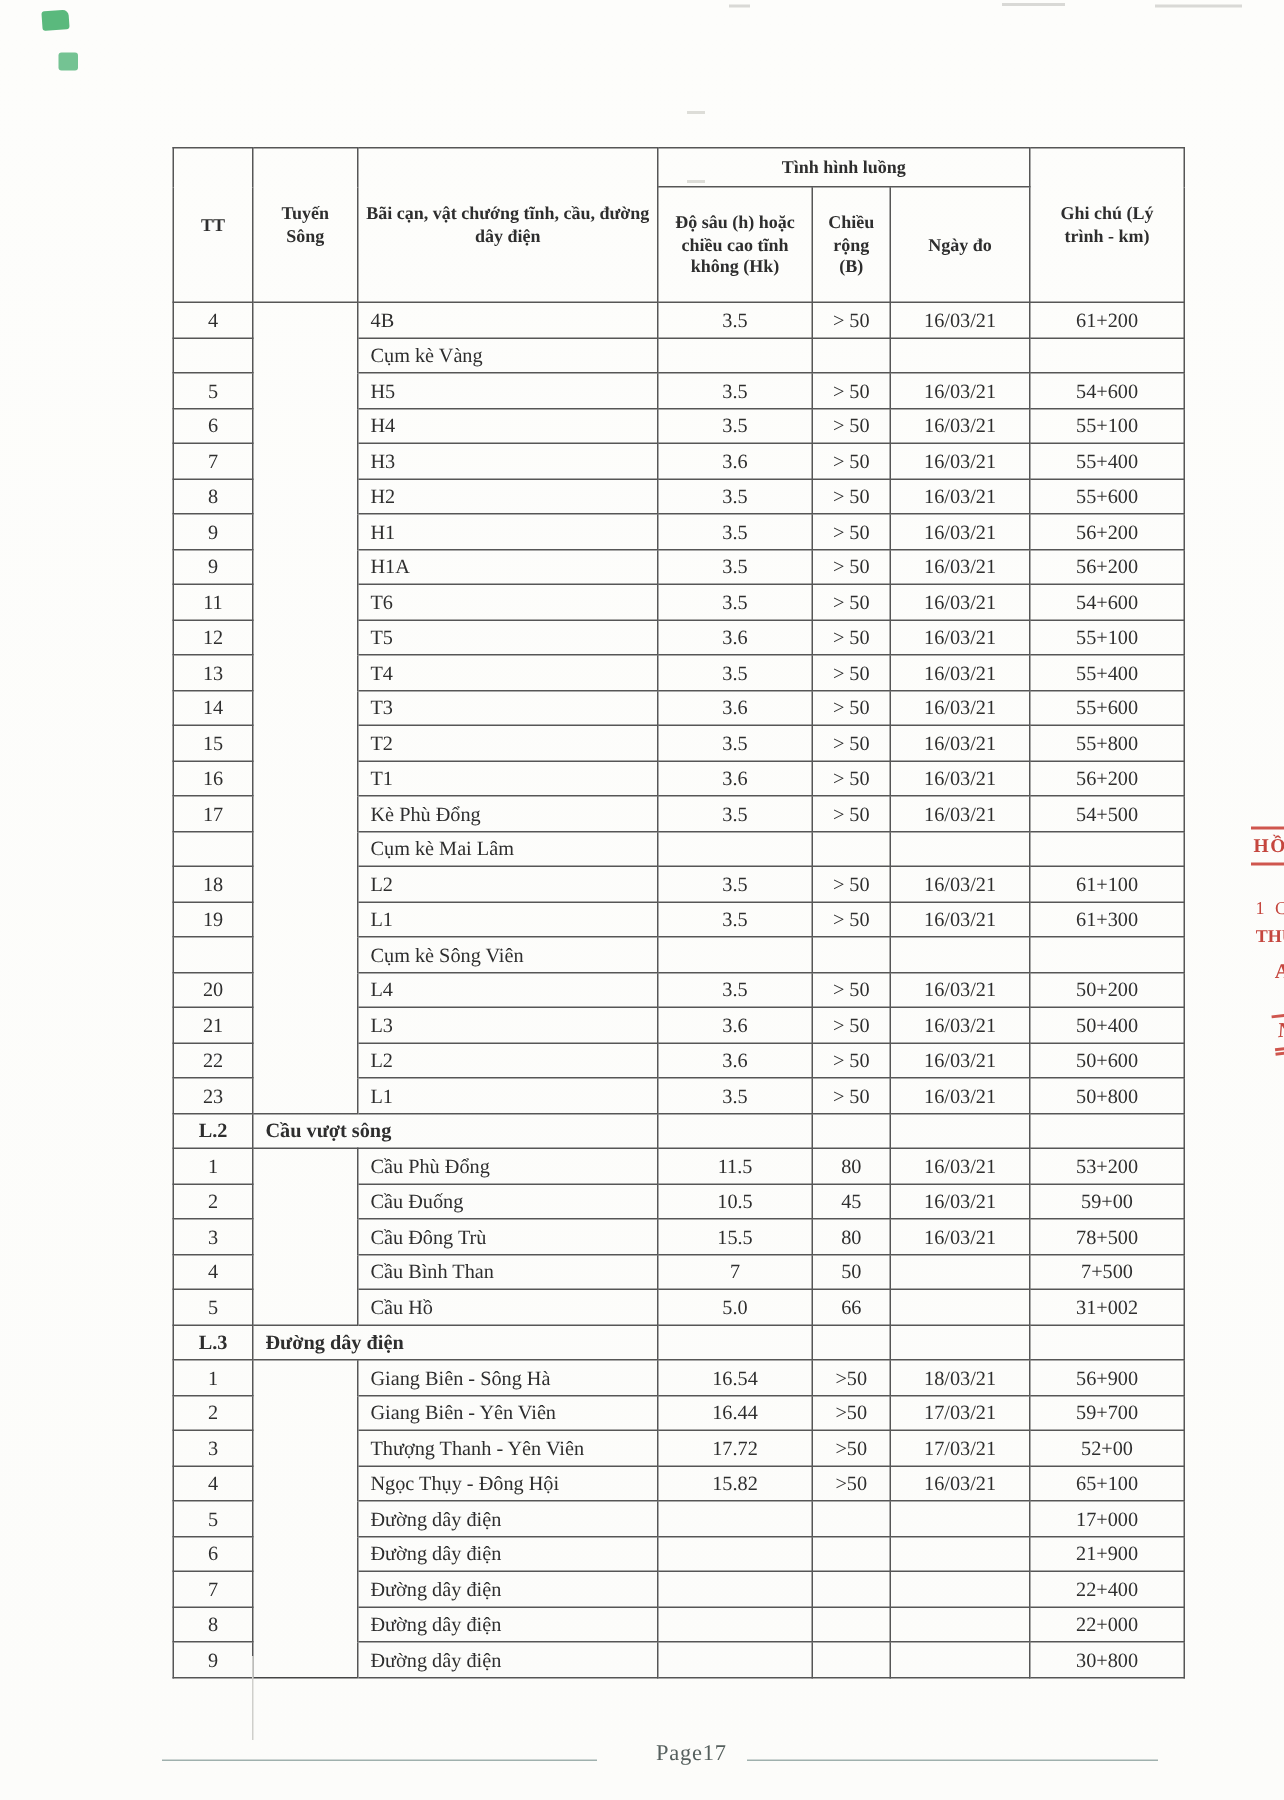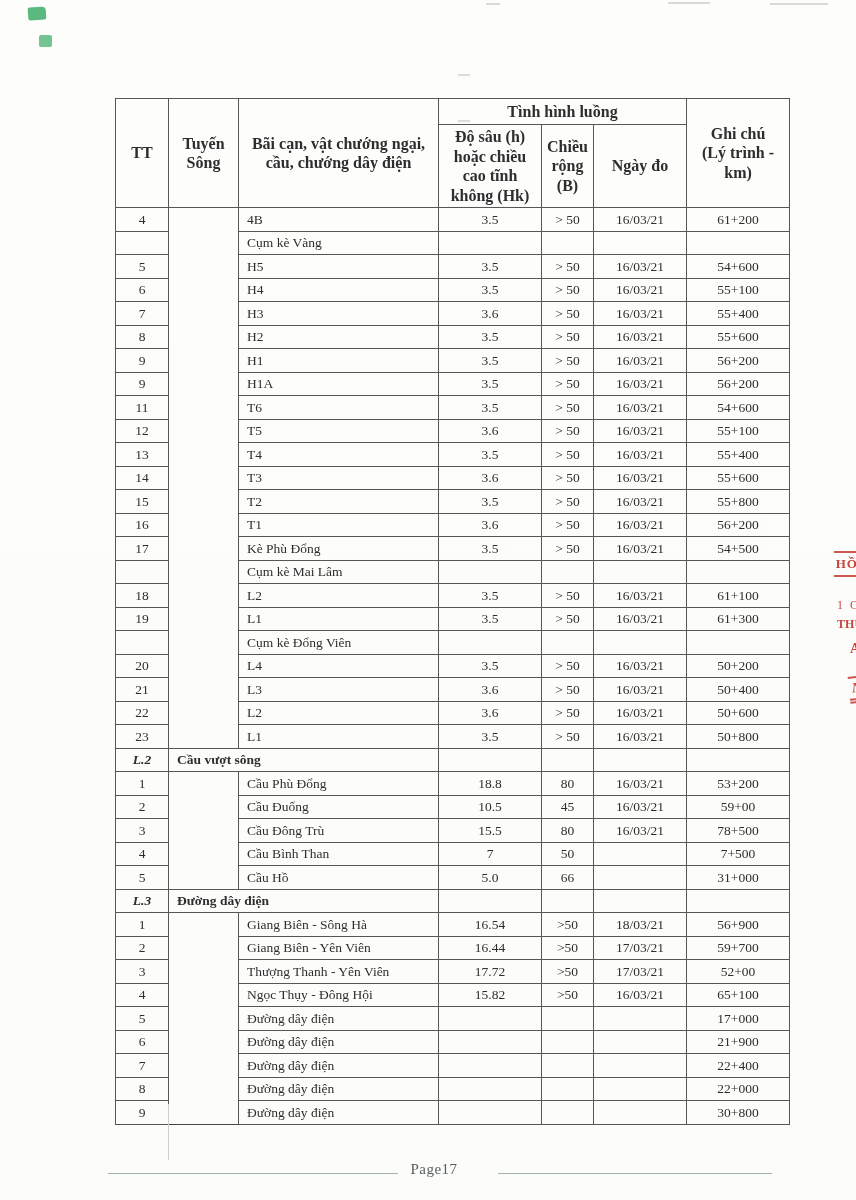--- a/index.html
+++ b/index.html
@@ -19,43 +19,43 @@
   .tail-line { position:absolute; left:168px; top:1104px; width:1px; height:56px; background:#cfcfcb; }
 
   
   table.survey {
     position:absolute; left:115px; top:98px; width:674px;
     border-collapse:collapse; table-layout:fixed;
     border:1.5px solid #454545;
   }
   th, td { border:1px solid #565656; overflow:hidden; }
   th {
-    font-weight:bold; font-size:16px; line-height:1.22;
+    font-weight:bold; font-size:12px; line-height:1.22;
     text-align:center; vertical-align:middle; padding:2px 5px;margin-top:28px;
   }
   th.h-ghichu { padding:20px 15px; }
   thead tr.hrow1 { height:26px; }
   thead tr.hrow2 { height:77px; }
   tbody td {
     font-size:13.5px; line-height:17px; height:22.5px;
     text-align:center; vertical-align:middle; padding:0 4px;
   }
   td.c-ts { border-top:none; border-bottom:none; }
   td.c-name { text-align:left; padding-left:8px; }
   tr.row-group td.c-name { }
-  tr.row-section td.c-sec { font-weight:bold; font-style:italic; }
+  tr.row-section td.c-sec { font-weight:bold; }
   td.c-seclabel { text-align:left; padding-left:8px; font-weight:bold; }
   .wrapspan { display:inline-block; max-width:145px;text-align:right; }
 
   
   .footer-rule { position:absolute; height:1px; background:#9fb0ad; }
   .rule-l { left:108px; top:1173px; width:290px; }
   .rule-r { left:498px; top:1173px; width:274px; }
   .page-num {
-    position:absolute; left:388px; top:1161px; width:92px; text-align:center;
+    position:absolute; left:415px; top:1161px; width:92px; text-align:center;
     font-size:15px; color:#555f5d; letter-spacing:.5px;
   }
 
   
   .stamp-frag { position:absolute; color:#c5463e; white-space:nowrap; }
   .f1 { right:-10px; top:551px; font-size:13px; font-weight:bold;
         border-top:2px solid #cf564e; border-bottom:2px solid #cf564e;
         padding:3px 2px; letter-spacing:1px; }
   .f2 { right:-4px;  top:598px; font-size:12px; letter-spacing:2px; }
   .f3 { right:-8px;  top:617px; font-size:12px; font-weight:bold; }
@@ -85,21 +85,21 @@
         <col style="width:200px">
       <col style="width:103px">
         <col style="width:52px">
         <col style="width:93px">
         <col style="width:103px">
     </colgroup>
     <thead>
       <tr class="hrow1">
         <th rowspan="2">TT</th>
         <th rowspan="2">Tuyến Sông</th>
-        <th rowspan="2">Bãi cạn, vật chướng ngại, cầu, chướng dây điện</th>
+        <th rowspan="2">Bãi cạn, vật chướng tĩnh, cầu, đường dây điện</th>
         <th colspan="3">Tình hình luồng</th>
         <th rowspan="2" class="h-ghichu">Ghi chú (Lý trình - km)</th>
       </tr>
       <tr class="hrow2">
         <th>Độ sâu (h) hoặc chiều cao tĩnh không (Hk)</th>
         <th>Chiều rộng (B)</th>
         <th>Ngày đo</th>
       </tr>
     </thead>
     <tbody id="tbody">
@@ -261,21 +261,21 @@
           <td class="c-ts"></td>
           <td class="c-name">L1</td>
           <td class="c-h">3.5</td>
           <td class="c-b">&gt; 50</td>
           <td class="c-date">16/03/21</td>
           <td class="c-km">61+300</td>
         </tr>
         <tr class="row-group">
           <td class="c-tt"></td>
           <td class="c-ts"></td>
-          <td class="c-name">Cụm kè Đổng Viên</td>
+          <td class="c-name">Cụm kè Sông Viên</td>
           <td class="c-h"></td>
           <td class="c-b"></td>
           <td class="c-date"></td>
           <td class="c-km"></td>
         </tr>
         <tr class="row-data">
           <td class="c-tt">20</td>
           <td class="c-ts"></td>
           <td class="c-name">L4</td>
           <td class="c-h">3.5</td>
@@ -315,21 +315,21 @@
           <td class="c-name c-seclabel" colspan="2">Cầu vượt sông</td>
           <td class="c-h"></td>
           <td class="c-b"></td>
           <td class="c-date"></td>
           <td class="c-km"></td>
         </tr>
         <tr class="row-data">
           <td class="c-tt">1</td>
           <td class="c-ts"></td>
           <td class="c-name">Cầu Phù Đổng</td>
-          <td class="c-h">18.8</td>
+          <td class="c-h">11.5</td>
           <td class="c-b">80</td>
           <td class="c-date">16/03/21</td>
           <td class="c-km">53+200</td>
         </tr>
         <tr class="row-data">
           <td class="c-tt">2</td>
           <td class="c-ts"></td>
           <td class="c-name">Cầu Đuống</td>
           <td class="c-h">10.5</td>
           <td class="c-b">45</td>
@@ -354,21 +354,21 @@
           <td class="c-date"></td>
           <td class="c-km">7+500</td>
         </tr>
         <tr class="row-data">
           <td class="c-tt">5</td>
           <td class="c-ts"></td>
           <td class="c-name">Cầu Hồ</td>
           <td class="c-h">5.0</td>
           <td class="c-b">66</td>
           <td class="c-date"></td>
-          <td class="c-km">31+000</td>
+          <td class="c-km">31+002</td>
         </tr>
         <tr class="row-section">
           <td class="c-tt c-sec">L.3</td>
           <td class="c-name c-seclabel" colspan="2">Đường dây điện</td>
           <td class="c-h"></td>
           <td class="c-b"></td>
           <td class="c-date"></td>
           <td class="c-km"></td>
         </tr>
         <tr class="row-data">

